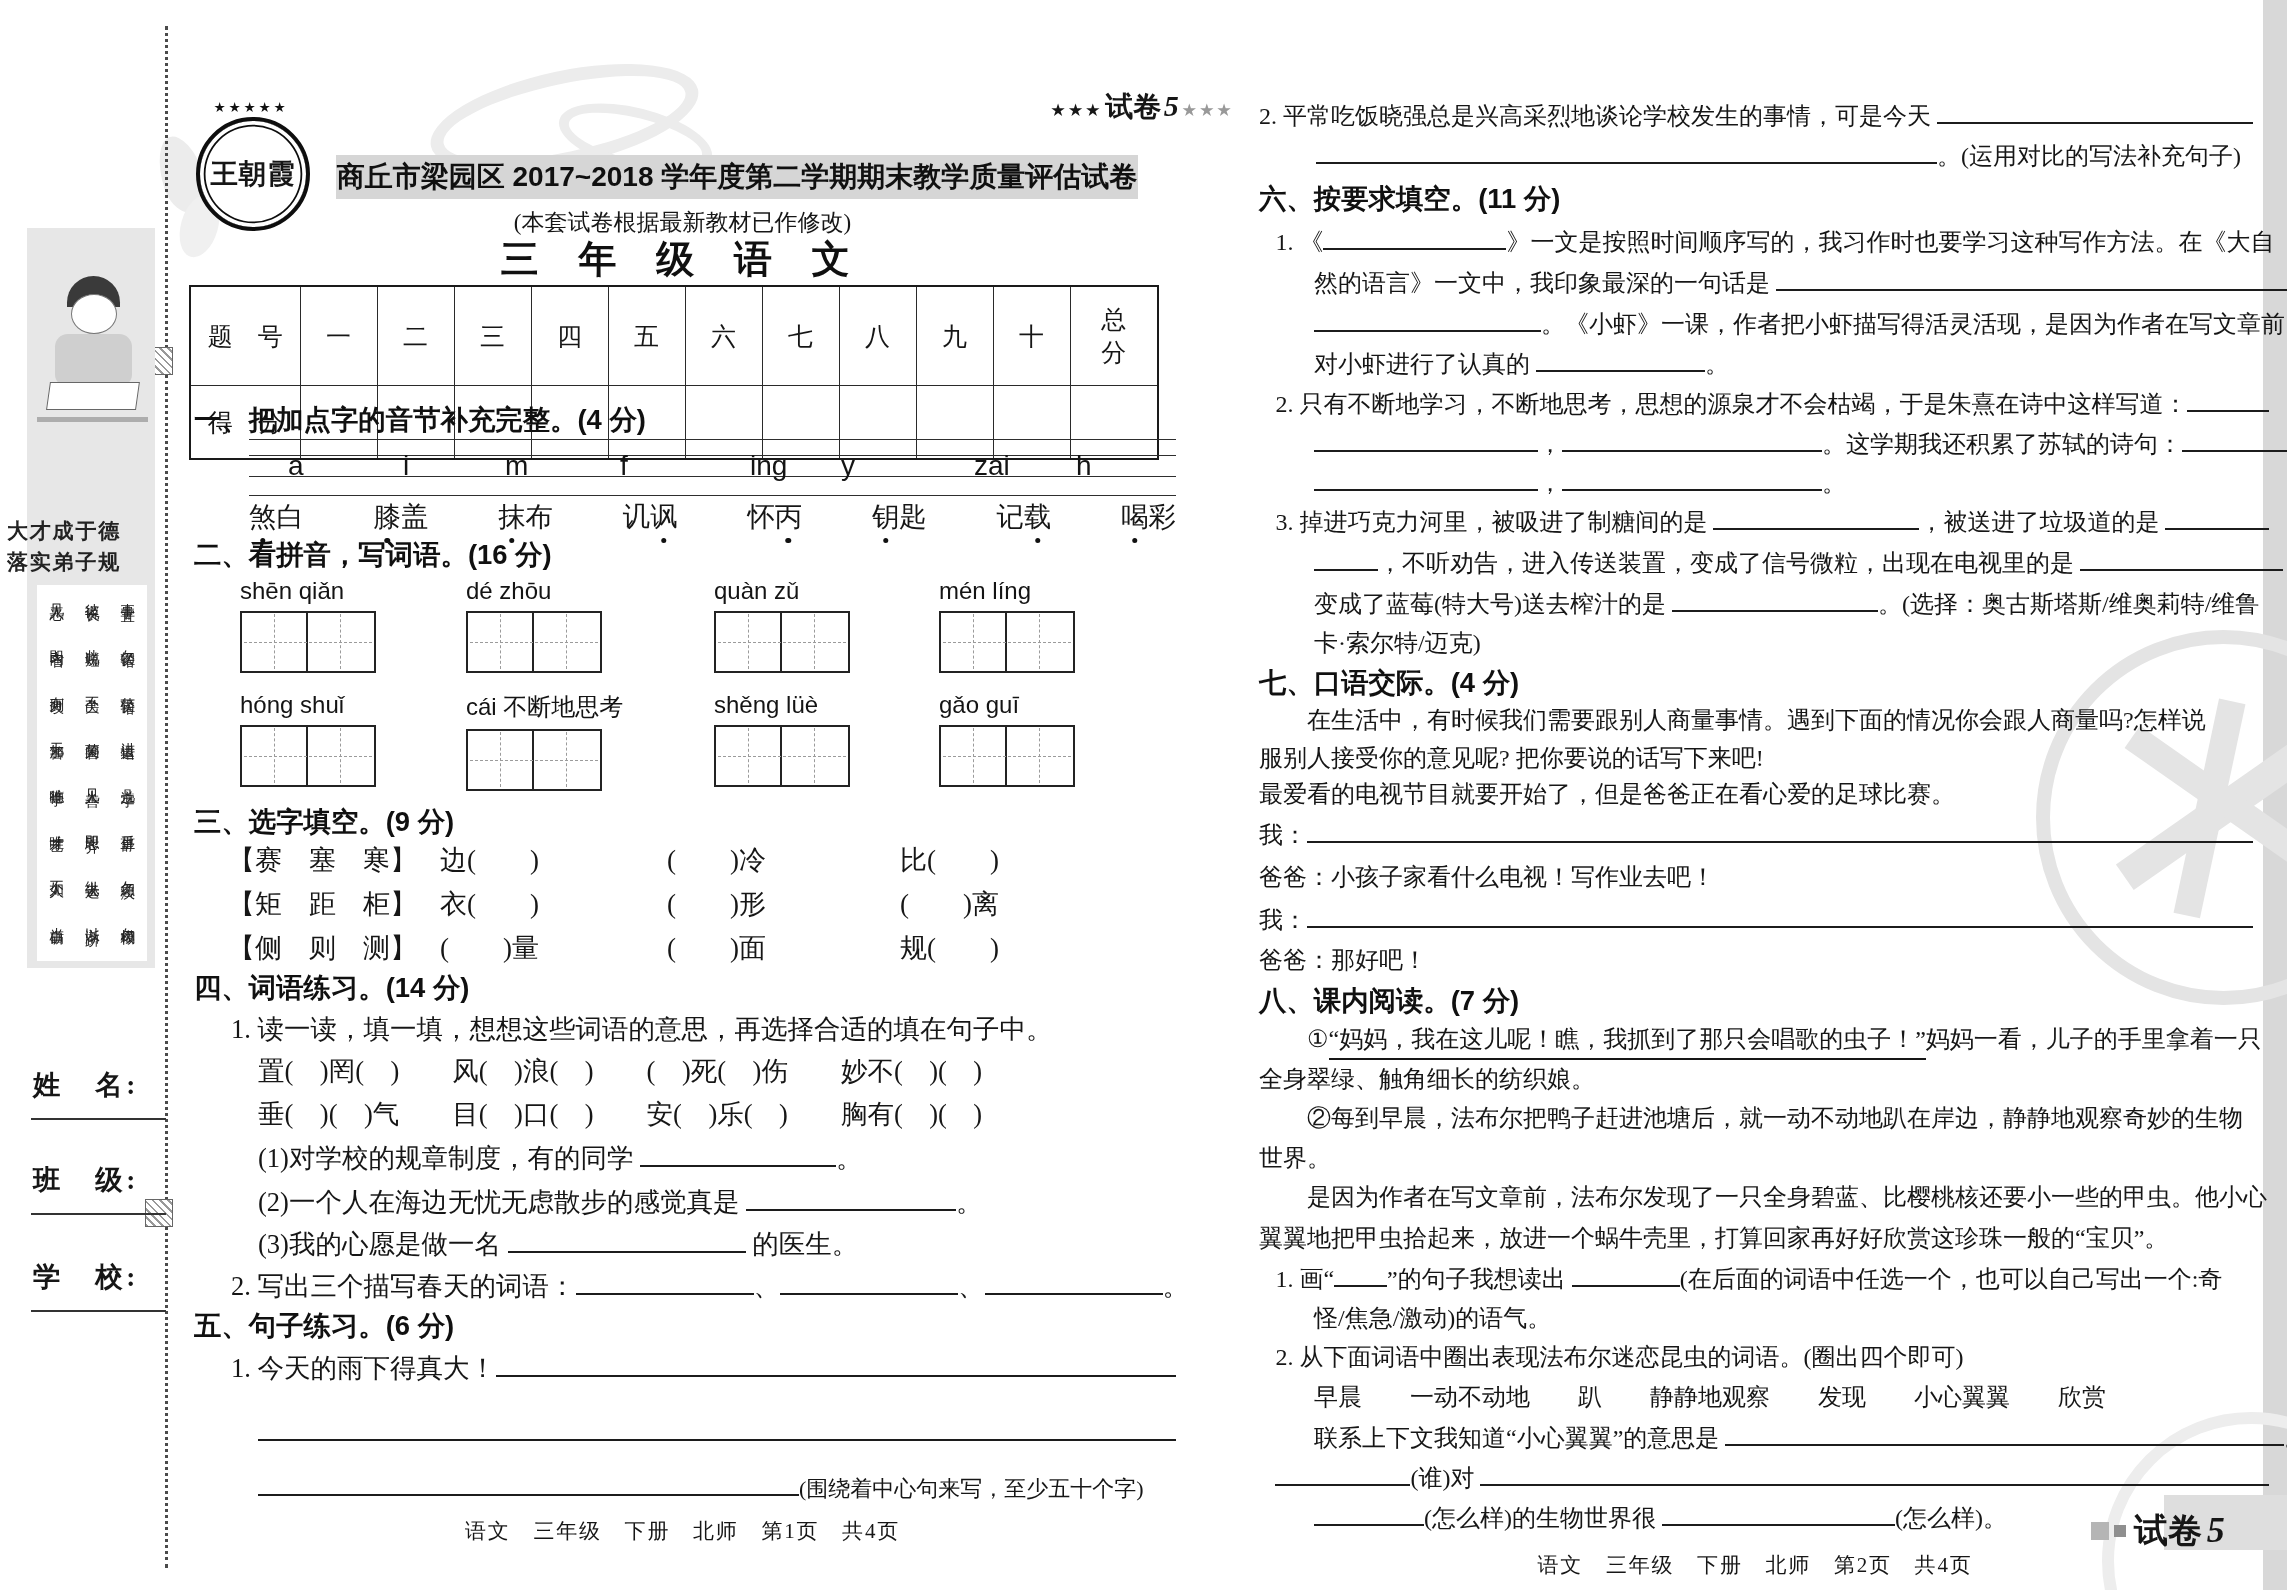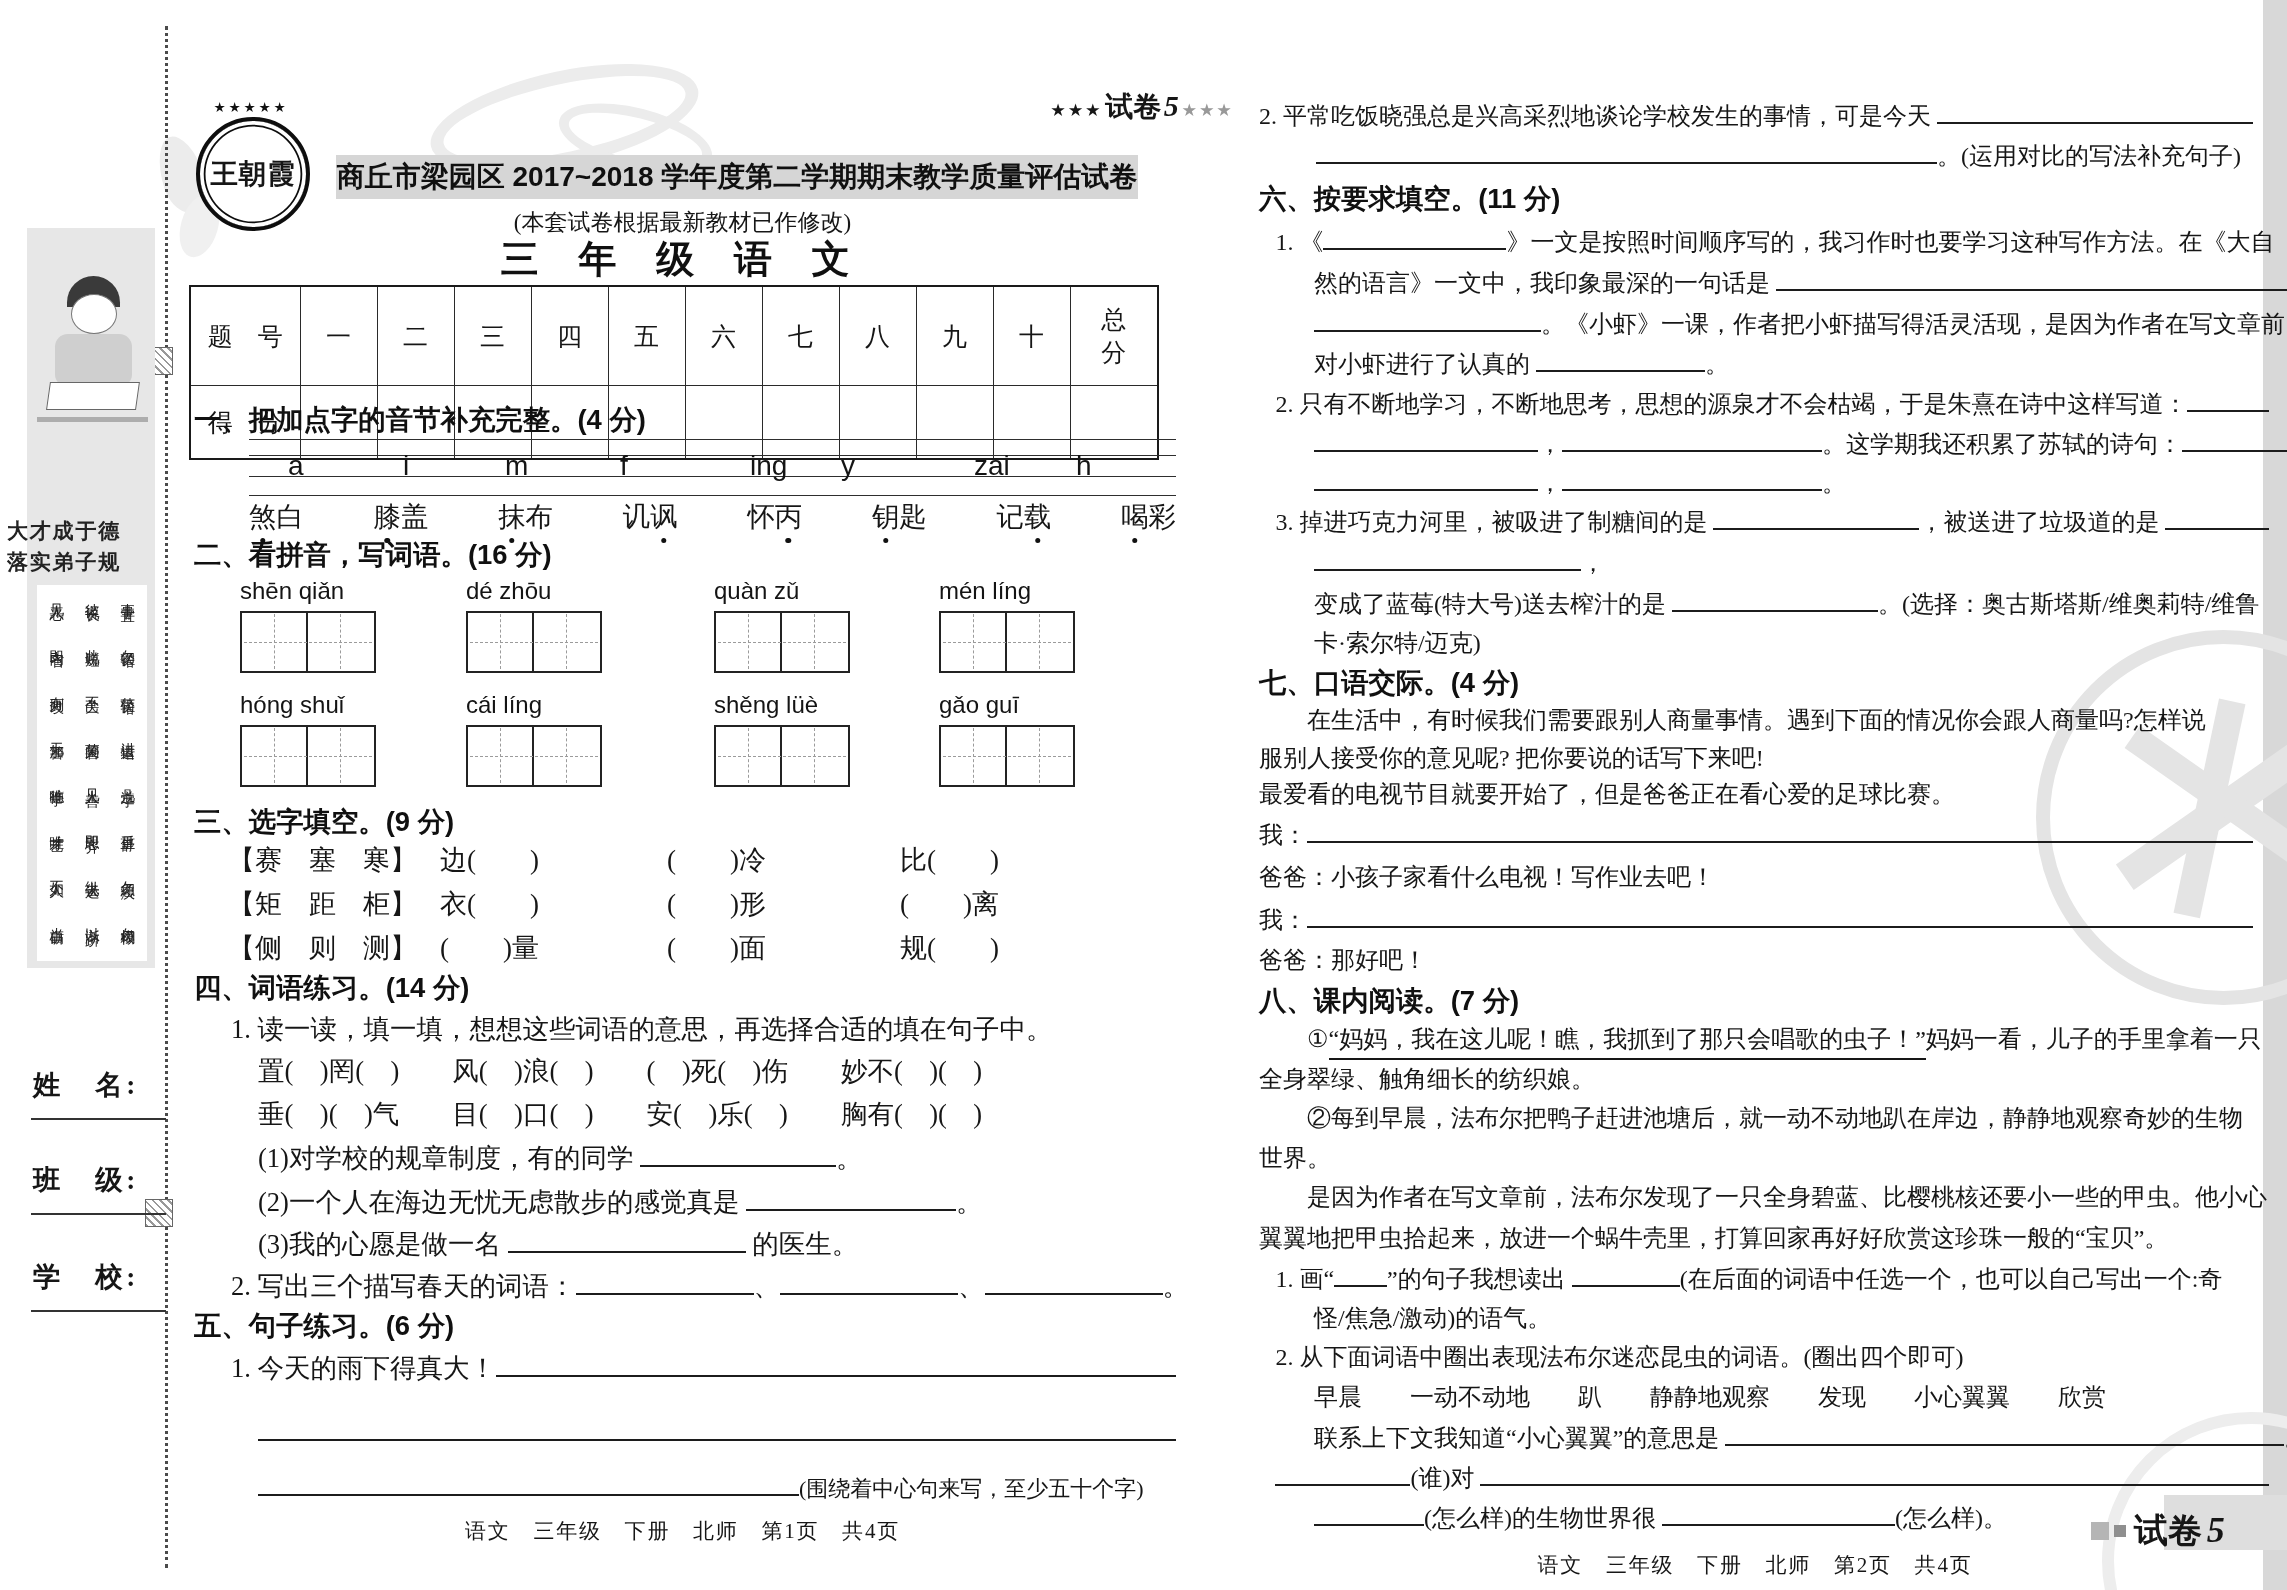--- a/index.html
+++ b/index.html
@@ -257,21 +257,21 @@
     </div>
 </div>
 <div class="q2item" style="left:240px;top:691px">
   <div class="py">hóng shuǐ</div>
   <div class="tzg">
       <div class="cell"></div>
       <div class="cell"></div>
     </div>
 </div>
 <div class="q2item" style="left:466px;top:691px">
-  <div class="py">cái líng</div>
+  <div class="py">cái 不断地思考</div>
   <div class="tzg">
       <div class="cell"></div>
       <div class="cell"></div>
     </div>
 </div>
 <div class="q2item" style="left:714px;top:691px">
   <div class="py">shěng lüè</div>
   <div class="tzg">
       <div class="cell"></div>
       <div class="cell"></div>
@@ -324,21 +324,21 @@
 
 <div class="abs h" style="left:1259px;top:181px">六、按要求填空。(11 分)</div>
 <div class="ln R" style="top:225px;padding-left:16.4px"><span>1. 《</span><span class="bl" style="width:183px"></span><span>》一文是按照时间顺序写的，我习作时也要学习这种写作方法。在《大自</span></div>
 <div class="ln R" style="top:266px;padding-left:55px"><span>然的语言》一文中，我印象最深的一句话是 </span><span class="bl fill"></span></div>
 <div class="ln R" style="top:307px;padding-left:55px"><span class="bl" style="width:227px"></span><span>。《小虾》一课，作者把小虾描写得活灵活现，是因为作者在写文章前</span></div>
 <div class="ln R" style="top:347px;padding-left:55px"><span>对小虾进行了认真的 </span><span class="bl" style="width:169px"></span><span>。</span></div>
 <div class="ln R" style="top:387px;padding-left:16.4px"><span>2. 只有不断地学习，不断地思考，思想的源泉才不会枯竭，于是朱熹在诗中这样写道：</span><span class="bl fill"></span></div>
 <div class="ln R" style="top:427px;padding-left:55px"><span class="bl" style="width:224px"></span><span>，</span><span class="bl" style="width:260px"></span><span>。这学期我还积累了苏轼的诗句：</span><span class="bl fill"></span></div>
 <div class="ln R" style="top:466px;padding-left:55px"><span class="bl" style="width:224px"></span><span>，</span><span class="bl" style="width:260px"></span><span>。</span></div>
 <div class="ln R" style="top:505px;padding-left:16.4px"><span>3. 掉进巧克力河里，被吸进了制糖间的是 </span><span class="bl" style="width:206px"></span><span>，被送进了垃圾道的是 </span><span class="bl fill"></span></div>
-<div class="ln R" style="top:546px;padding-left:55px"><span class="bl" style="width:64px"></span><span class="bl" style="width:203px"></span><span>，</span></div>
+<div class="ln R" style="top:546px;padding-left:55px"><span class="bl" style="width:64px"></span><span>，不听劝告，进入传送装置，变成了信号微粒，出现在电视里的是 </span><span class="bl" style="width:203px"></span><span>，</span></div>
 <div class="ln R" style="top:587px;padding-left:55px"><span>变成了蓝莓(特大号)送去榨汁的是 </span><span class="bl" style="width:206px"></span><span>。(选择：奥古斯塔斯/维奥莉特/维鲁</span></div>
 <div class="ln R" style="top:627px;padding-left:55px"><span>卡·索尔特/迈克)</span></div>
 
 <div class="abs h" style="left:1259px;top:665px">七、口语交际。(4 分)</div>
 <div class="ln R" style="top:704px;padding-left:48px"><span>在生活中，有时候我们需要跟别人商量事情。遇到下面的情况你会跟人商量吗?怎样说</span></div>
 <div class="ln R" style="top:742px"><span>服别人接受你的意见呢? 把你要说的话写下来吧!</span></div>
 <div class="ln R" style="top:778px"><span>最爱看的电视节目就要开始了，但是爸爸正在看心爱的足球比赛。</span></div>
 <div class="ln R" style="top:818px"><span>我：</span><span class="bl fill"></span></div>
 <div class="ln R" style="top:861px"><span>爸爸：小孩子家看什么电视！写作业去吧！</span></div>
 <div class="ln R" style="top:903px"><span>我：</span><span class="bl fill"></span></div>

